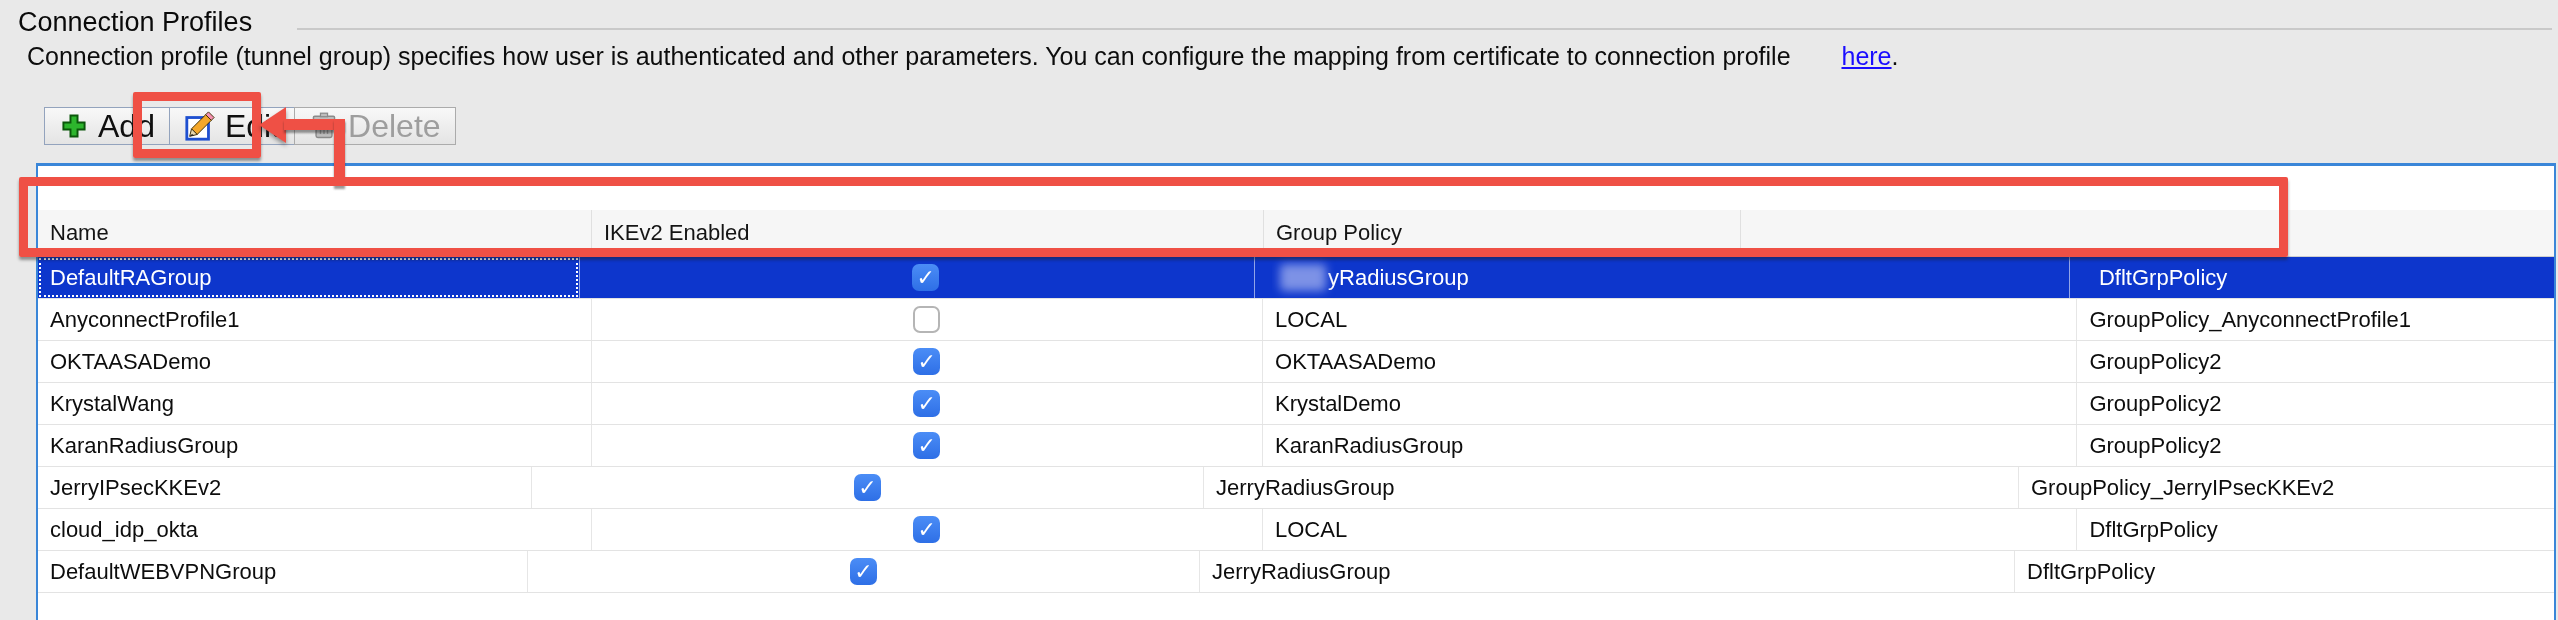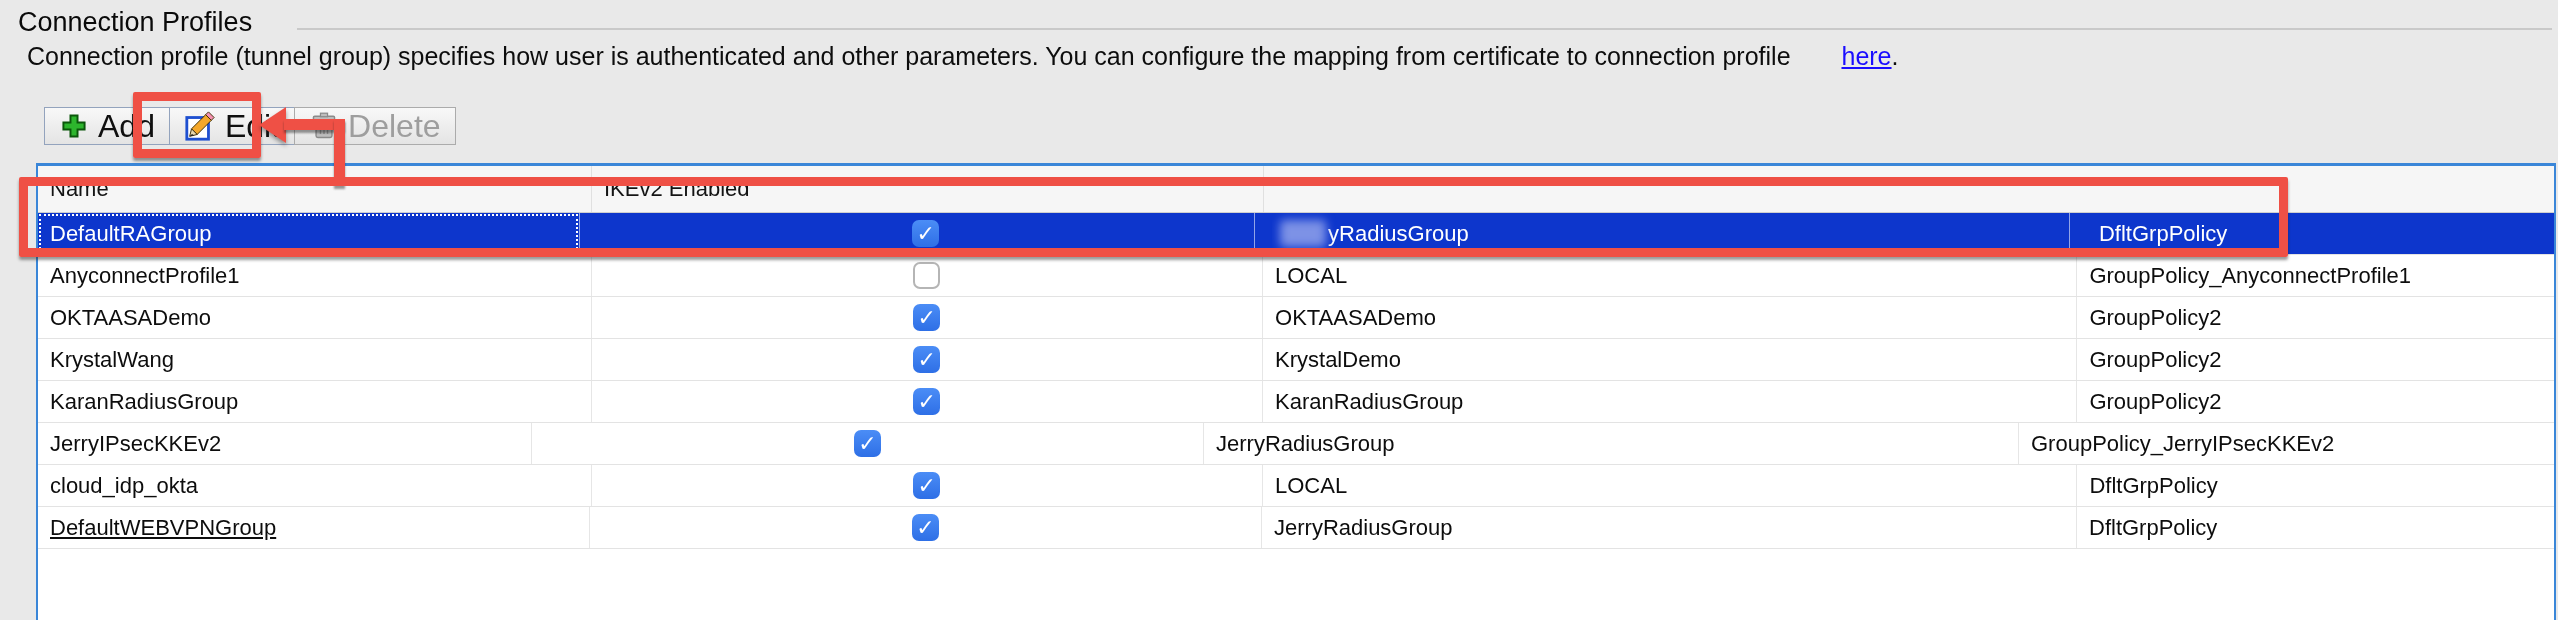--- a/index.html
+++ b/index.html
@@ -19,21 +19,21 @@
         margin-left:-1px;background:linear-gradient(#f8f8f8,#e4e4e4);font-size:32px;color:#101010;
         box-sizing:border-box;cursor:pointer;}
   .tbtn:first-child{margin-left:0;}
   .tbtn.disabled{color:#9e9e9e;border-color:#ababab;}
   .tbtn svg{display:block;}
 
   
   .tablewrap{position:absolute;left:36px;top:163px;width:2520px;height:457px;background:#ffffff;
              border-top:3px solid #3a86d8;border-left:2px solid #3a86d8;border-right:2px solid #3a86d8;
              box-sizing:border-box;}
-  .thead{display:flex;height:47px;background:#f6f6f6;border-bottom:1px solid #cfcfcf;box-sizing:border-box;}
+  .thead{display:flex;height:47px;background:#f6f6f6;border-bottom:1px solid #cfcfcf;box-sizing:border-box;margin-top:44px;}
   .th{font-size:22px;color:#141414;padding-left:12px;display:flex;align-items:center;box-sizing:border-box;
       border-right:1px solid #e0e0e0;overflow:hidden;white-space:nowrap;cursor:pointer;}
   .trow{display:flex;height:42px;border-bottom:1px solid #e3e3e3;box-sizing:border-box;background:#fff;cursor:pointer;}
   .cell{font-size:22px;display:flex;align-items:center;padding-left:12px;box-sizing:border-box;
         border-right:1px solid #e6e6e6;overflow:hidden;white-space:nowrap;position:relative;}
   .cell.center{justify-content:center;padding-left:0;}
   .trow.selected{background:#0d36cc;color:#ffffff;gap:17px;}
   .trow.selected .cell{border-right:1px solid rgba(255,255,255,0.55);}
   .trow.selected .cell.focusring::after{content:"";position:absolute;inset:1px;border:2px dotted #ffffff;pointer-events:none;}
 
@@ -96,20 +96,21 @@
         </svg>
       </span>
       <span>Delete</span>
     </div>
   </div>
 
   <div class="tablewrap">
     <div class="thead" id="thead">
         <div class="th" style="width: 554px;">Name</div>
         <div class="th" style="width: 672px;">IKEv2 Enabled</div>
+        <div class="th" style="width: 477px;">Group Policy</div>
       </div>
     <div id="tbody">
         <div class="trow selected">
           <div class="cell focusring" style="width: 554px;">DefaultRAGroup</div>
           <div class="cell center" style="width: 672px;">
             <span class="checkbox checked"></span>
           </div>
           <div class="cell" style="width: 815px;">
             <span class="blur-patch"></span>
             <span>yRadiusGroup</span>
@@ -170,21 +171,21 @@
           <div class="cell" style="width: 554px;">cloud_idp_okta</div>
           <div class="cell center" style="width: 672px;">
             <span class="checkbox checked"></span>
           </div>
           <div class="cell" style="width: 815px;">
             <span>LOCAL</span>
           </div>
           <div class="cell" style="width: 477px; border-right: none;">DfltGrpPolicy</div>
         </div>
         <div class="trow">
-          <div class="cell" style="width: 552px; text-decoration: underline;">DefaultWEBVPNGroup</div>
+          <div class="cell" style="width: 490px;">DefaultWEBVPNGroup</div>
           <div class="cell center" style="width: 672px;">
             <span class="checkbox checked"></span>
           </div>
           <div class="cell" style="width: 815px;">
             <span>JerryRadiusGroup</span>
           </div>
           <div class="cell" style="width: 477px; border-right: none;">DfltGrpPolicy</div>
         </div>
       </div>
   </div>

